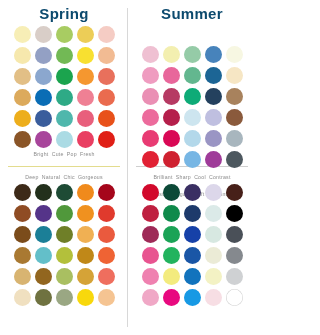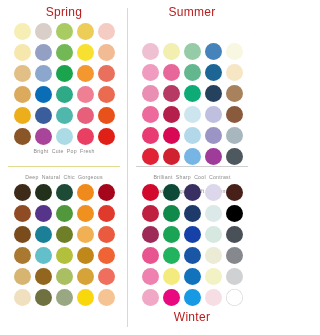--- a/index.html
+++ b/index.html
@@ -30,23 +30,23 @@
     flex-direction: column;
     align-items: center;
   }
   .q-spring { left: 0;   top: 0; }
   .q-summer { left: 128px; top: 0; gap: 20px; }
   .q-autumn { left: 0;   top: 168px; }
   .q-winter { left: 128px; top: 168px; }
 
   
   .season-title {
-    font-size: 12px;
-    font-weight: 400;
-    color: #b91c1c;
+    font-size: 15px;
+    font-weight: 700;
+    color: #0c4a6e;
     letter-spacing: 0.3px;
     line-height: 1;
     text-align: center;
   }
   .title-top    { margin-top: 6px;  margin-bottom: 5px; }
   .title-bottom { margin-top: 5px;  margin-bottom: 0; }
 
   
   .keywords {
     font-size: 5.2px;
@@ -249,16 +249,15 @@
         <div class="swatch" style="background: rgb(243, 235, 126);"></div>
         <div class="swatch" style="background: rgb(18, 115, 189);"></div>
         <div class="swatch" style="background: rgb(243, 242, 196);"></div>
         <div class="swatch" style="background: rgb(207, 209, 211);"></div>
         <div class="swatch" style="background: rgb(240, 168, 198);"></div>
         <div class="swatch" style="background: rgb(232, 9, 127);"></div>
         <div class="swatch" style="background: rgb(23, 153, 228);"></div>
         <div class="swatch" style="background: rgb(247, 222, 228);"></div>
         <div class="swatch outlined" style="background: rgb(255, 255, 255);"></div>
       </div>
-    <div class="season-title title-bottom">Winter</div>
   </div>
 
 </div>
 
 </body></html>

